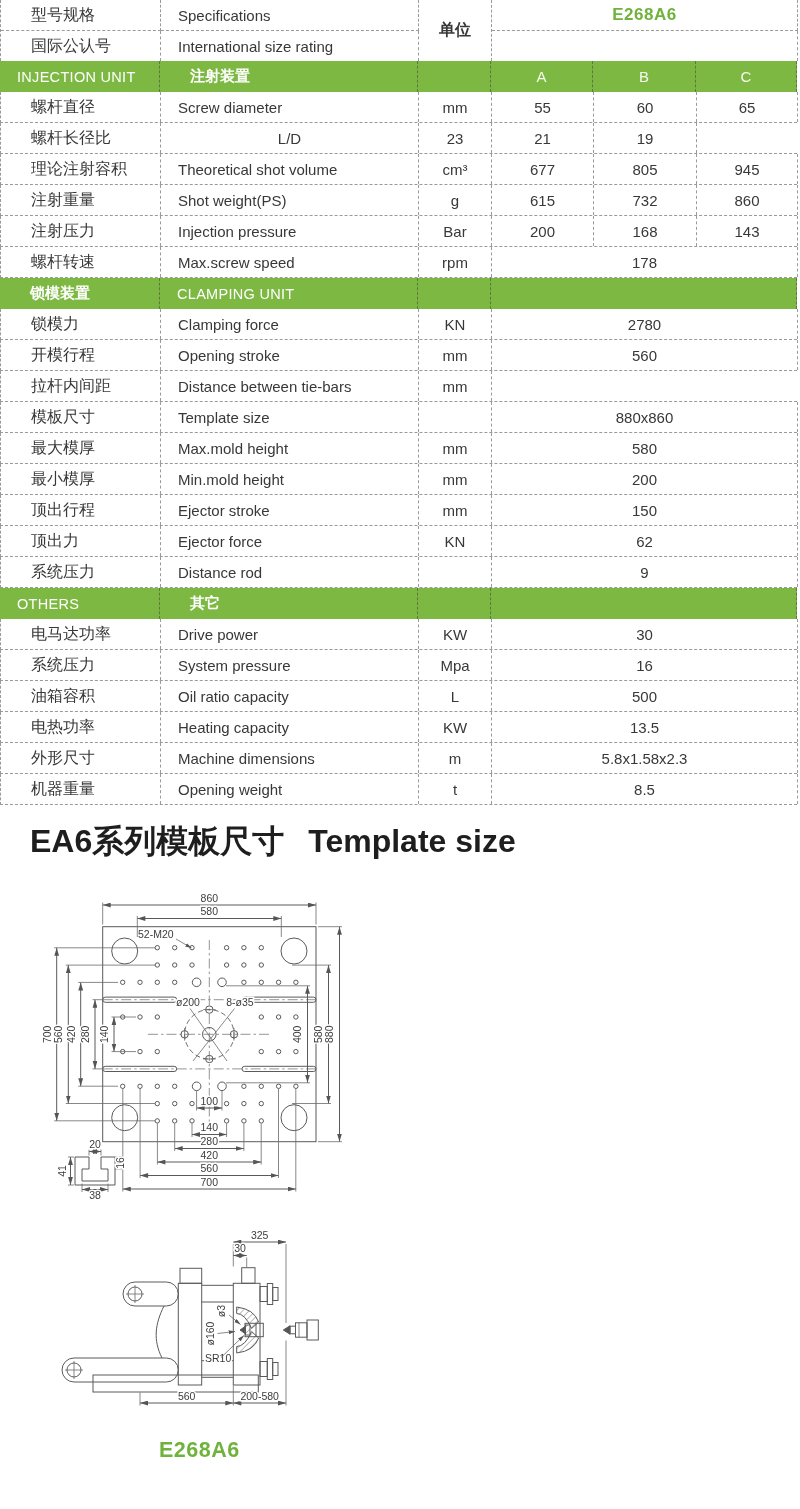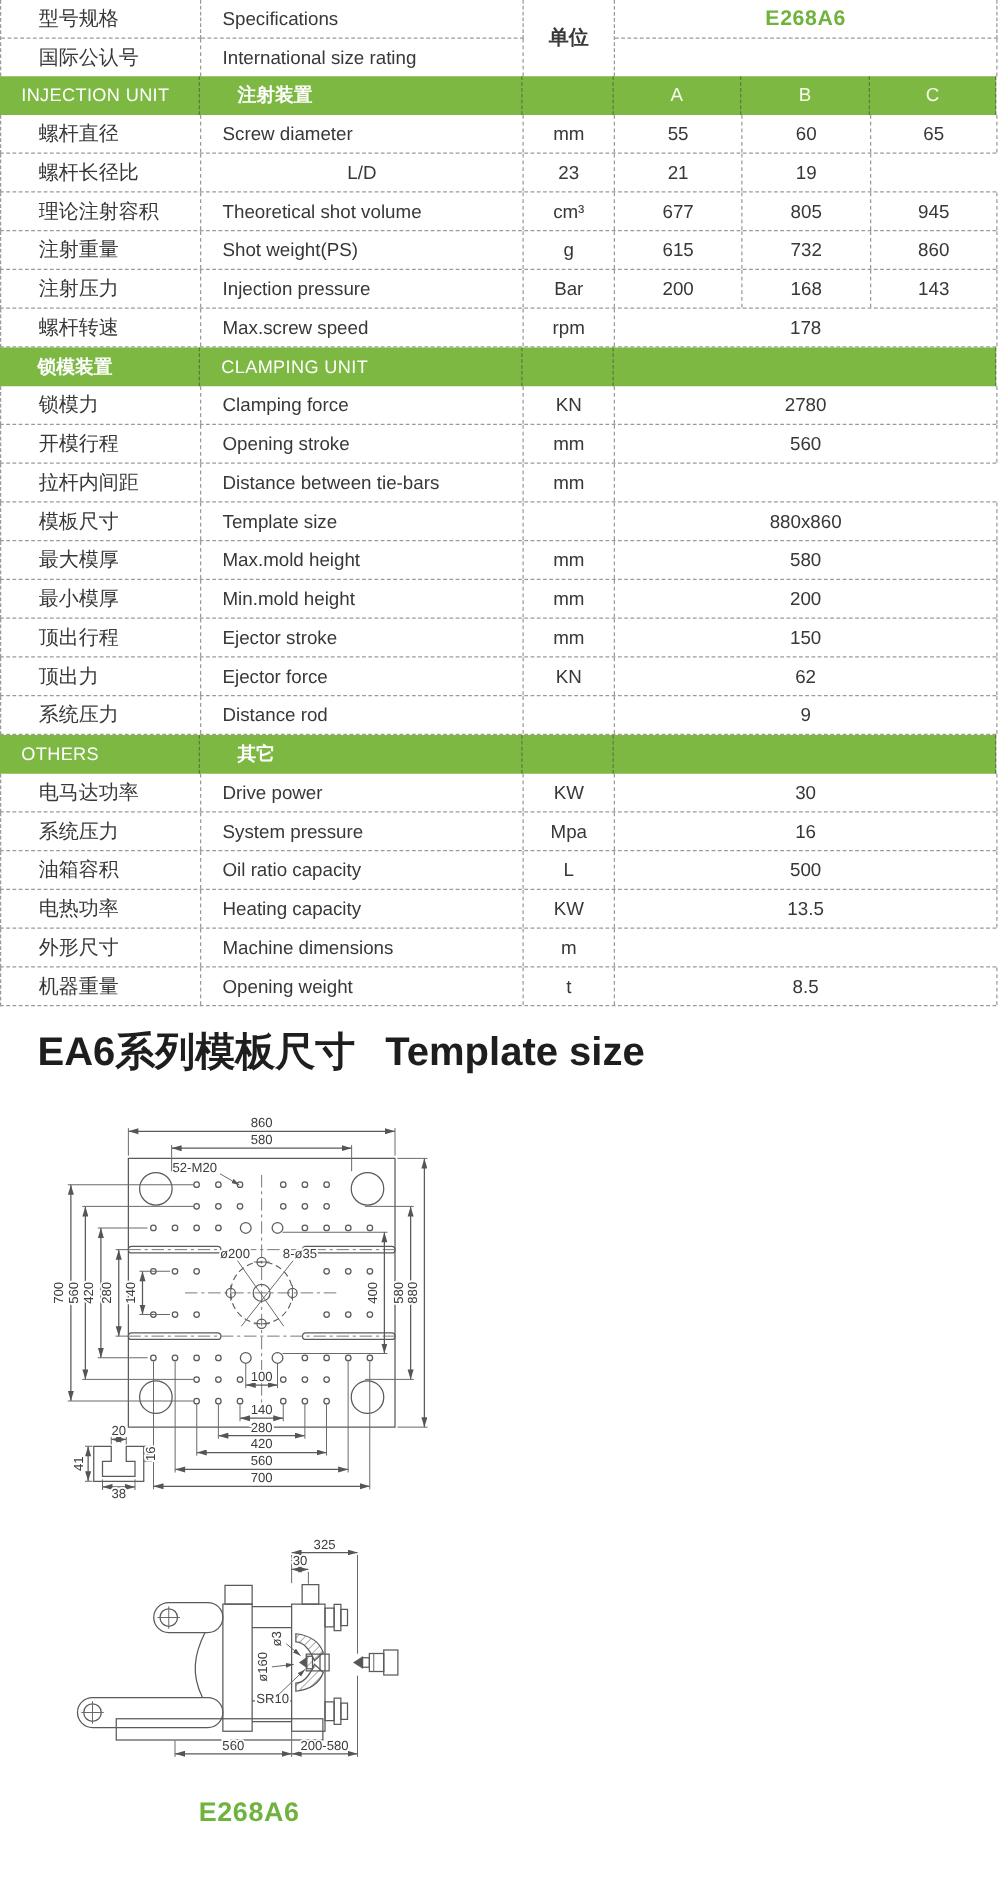--- a/index.html
+++ b/index.html
@@ -194,20 +194,21 @@
         <div class="row sp">
           <div class="cell zh1 bR">电热功率</div>
           <div class="cell en1 bR">Heating capacity</div>
           <div class="cell ctr bR">KW</div>
           <div class="cell ctr bR">13.5</div>
         </div>
         <div class="row sp">
           <div class="cell zh1 bR">外形尺寸</div>
           <div class="cell en1 bR">Machine dimensions</div>
           <div class="cell ctr bR">m</div>
+          <div class="cell ctr bR">5.8x1.58x2.3</div>
         </div>
         <div class="row sp">
           <div class="cell zh1 bR">机器重量</div>
           <div class="cell en1 bR">Opening weight</div>
           <div class="cell ctr bR">t</div>
           <div class="cell ctr bR">8.5</div>
         </div>
       </div>
   </div>
 

